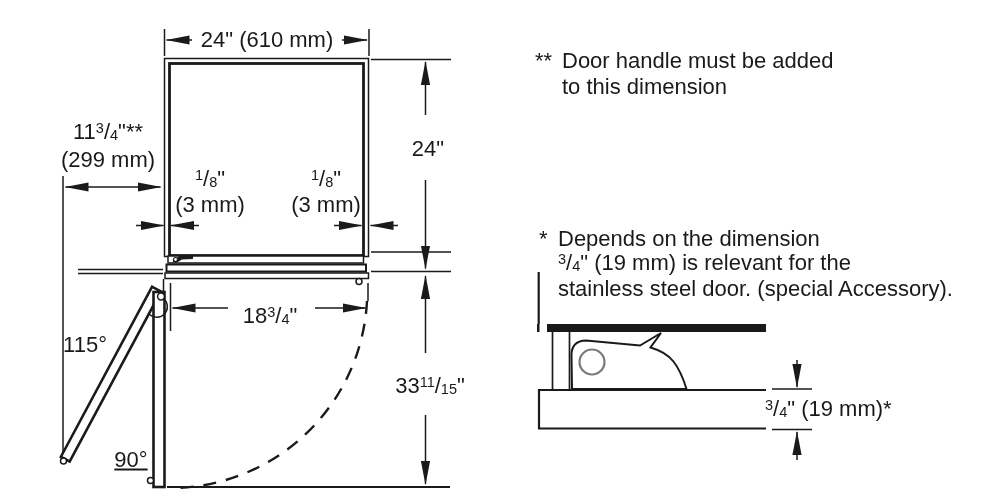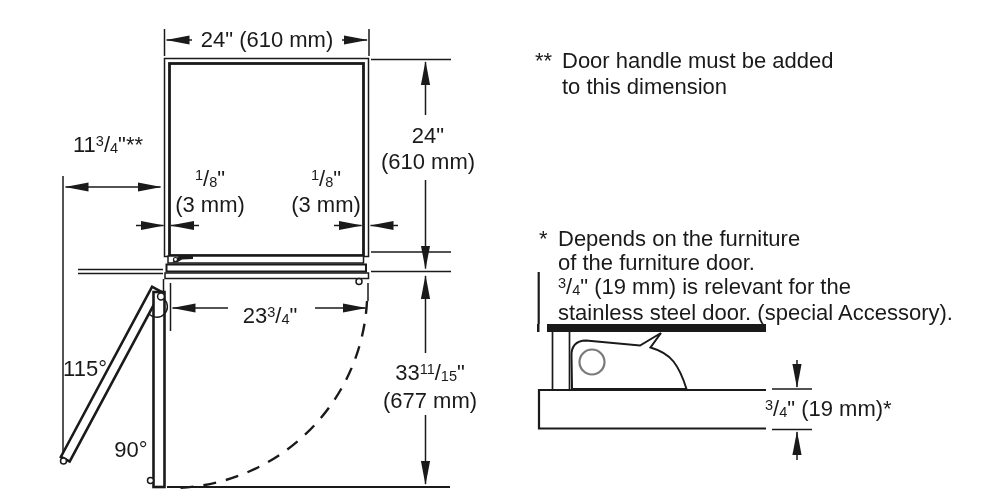--- a/index.html
+++ b/index.html
@@ -133,63 +133,61 @@
       <line x1="772" y1="429.5" x2="812" y2="429.5" class="s" stroke-width="1.8"></line>
       <line x1="797" y1="360" x2="797" y2="387" class="s1" marker-end="url(#ah)"></line>
       <line x1="797" y1="460" x2="797" y2="432" class="s1" marker-end="url(#ah)"></line>
     </g>
   </svg>
 
   <div class="lbl" style="left:267px;top:39px;">24" (610 mm)</div>
 
   <div class="lbl small-lh" style="left:108px;top:146px;">
     <div><span>11</span><span class="fr-n">3</span><span>/</span><span class="fr-d">4</span><span>"**</span></div>
+    <div>(299 mm)</div>
   </div>
 
   <div class="lbl" style="left:210px;top:192px;line-height:24px;">
     <div><span class="fr-n">1</span><span>/</span><span class="fr-d">8</span><span>"</span></div>
     <div>(3 mm)</div>
   </div>
 
   <div class="lbl" style="left:326px;top:192px;line-height:24px;">
     <div><span class="fr-n">1</span><span>/</span><span class="fr-d">8</span><span>"</span></div>
     <div>(3 mm)</div>
   </div>
 
   <div class="lbl small-lh" style="left:428px;top:149px;">
     <div>24"</div>
-    <div>(610 mm)</div>
   </div>
 
   <div class="lbl small-lh" style="left:270px;top:317px;">
-    <div><span>23</span><span class="fr-n">3</span><span>/</span><span class="fr-d">4</span><span>"</span></div>
+    <div><span>18</span><span class="fr-n">3</span><span>/</span><span class="fr-d">4</span><span>"</span></div>
   </div>
 
   <div class="lbl small-lh" style="left:430px;top:387px;">
     <div><span>33</span><span class="fr-n">11</span><span>/</span><span class="fr-d">15</span><span>"</span></div>
-    <div>(677 mm)</div>
   </div>
 
-  <div class="lbl" style="left:85px;top:368px;">115°</div>
+  <div class="lbl" style="left:85px;top:344px;">115°</div>
 
-  <div class="lbl" style="left:131px;top:449px;">90°</div>
+  <div class="lbl" style="left:131px;top:459px;text-decoration:underline;">90°</div>
 
   <div class="note note1" style="left:535px;top:48px;">
     <span class="marker">**</span>
     <span>
       <div>Door handle must be added</div>
       <div>to this dimension</div>
     </span>
   </div>
 
   <div class="note note2" style="left:539px;top:227px;">
     <span class="marker">*</span>
     <span>
-      <div>Depends on the furniture</div>
-      <div>of the furniture door.</div>
+      <div>Depends on the dimension</div>
       <div><span class="fr-n">3</span><span>/</span><span class="fr-d">4</span><span>" (19 mm) is relevant for the</span></div>
       <div>stainless steel door. (special Accessory).</div>
     </span>
   </div>
 
   <div class="thick-lbl" style="left:765px;top:396px;"><span class="fr-n">3</span><span>/</span><span class="fr-d">4</span><span>" (19 mm)*</span></div>
 
 </div>
 
 </body></html>

